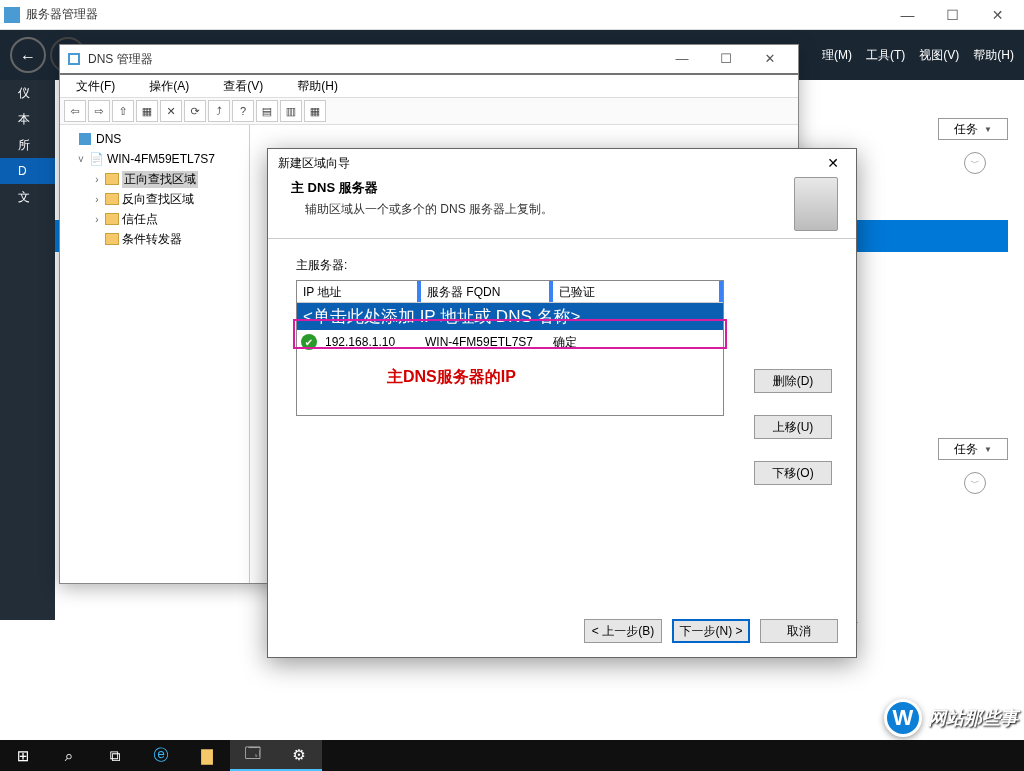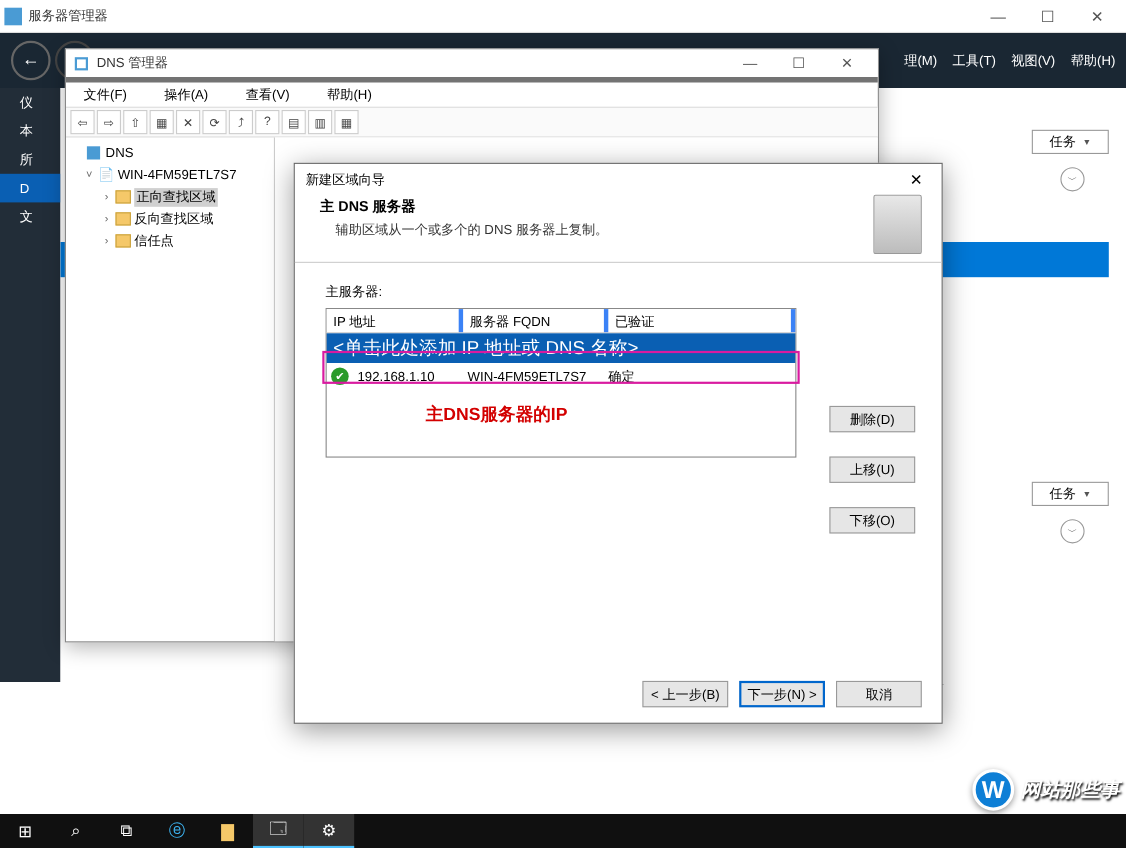--- a/index.html
+++ b/index.html
@@ -19,21 +19,21 @@
 .sm-sidebar .item { height: 26px; display: flex; align-items: center; padding: 0 4px 0 18px; gap: 6px; white-space: nowrap; overflow: hidden; }
 .sm-sidebar .item.active { background: #0a5fb3; }
 .sm-content { position: absolute; left: 55px; top: 80px; right: 16px; bottom: 20px; background: #fff; }
 .tasks-btn { position: absolute; width: 70px; height: 22px; border: 1px solid #999; background: #fff; font-size: 12px; display: flex; align-items: center; justify-content: center; }
 .tasks-btn::after { content: "▼"; font-size: 8px; margin-left: 6px; color: #555; }
 .blue-bar { position: absolute; height: 32px; background: #0078d7; }
 .circle-btn { position: absolute; right: 22px; width: 22px; height: 22px; border: 1px solid #999; border-radius: 50%; display: flex; align-items: center; justify-content: center; font-size: 9px; color: #555; }
 
 
 .dns-window { position: absolute; top: 44px; left: 59px; width: 740px; height: 540px; background: #fff; border: 1px solid #888; box-shadow: 0 4px 18px rgba(0,0,0,.3); }
-.dns-titlebar { height: 30px; display: flex; align-items: center; padding: 0 6px; background: #fff; border-bottom: 5px solid #737373; }
+.dns-titlebar { height: 30px; display: flex; align-items: center; padding: 0 6px; background: #fff; border-bottom: 2px solid #737373; }
 .dns-titlebar .icon { width: 16px; height: 16px; margin-right: 6px; display:inline-block; }
 .dns-titlebar .title { flex: 1; color: #333; }
 .dns-titlebar .winbtn { width: 44px; height: 26px; text-align: center; line-height: 26px; color: #555; font-size: 13px; }
 .dns-menubar { height: 22px; display: flex; align-items: center; padding: 0 8px; gap: 18px; }
 .dns-menubar .mi { padding: 2px 8px; }
 .dns-toolbar { height: 28px; display: flex; align-items: center; padding: 0 4px; gap: 2px; border-top: 1px solid #ddd; border-bottom: 1px solid #ddd; background: #fafafa; }
 .tbtn { width: 22px; height: 22px; border: 1px solid #ccc; background: #fff; display: flex; align-items: center; justify-content: center; font-size: 11px; color: #444; }
 .dns-body { position: absolute; top: 80px; bottom: 0; left: 0; right: 0; display: flex; }
 .dns-tree { width: 190px; border-right: 1px solid #ccc; padding: 4px; overflow: auto; }
 .tree-row { height: 20px; display: flex; align-items: center; gap: 3px; white-space: nowrap; }
@@ -186,20 +186,25 @@
       <div class="tree-row" style="padding-left:28px">
           <span class="tw">›</span>
           <span class="folder"></span>
           <span class="lbl">反向查找区域</span>
         </div>
       <div class="tree-row" style="padding-left:28px">
           <span class="tw">›</span>
           <span class="folder"></span>
           <span class="lbl">信任点</span>
         </div>
+      <div class="tree-row" style="padding-left:28px">
+          <span class="tw"></span>
+          <span class="folder"></span>
+          <span class="lbl">条件转发器</span>
+        </div>
     </div>
     <div class="dns-right"></div>
   </div>
 </div>
 
 <div class="wizard">
   <div class="wiz-title">
     <span class="t">新建区域向导</span>
     <span class="close">✕</span>
   </div>

